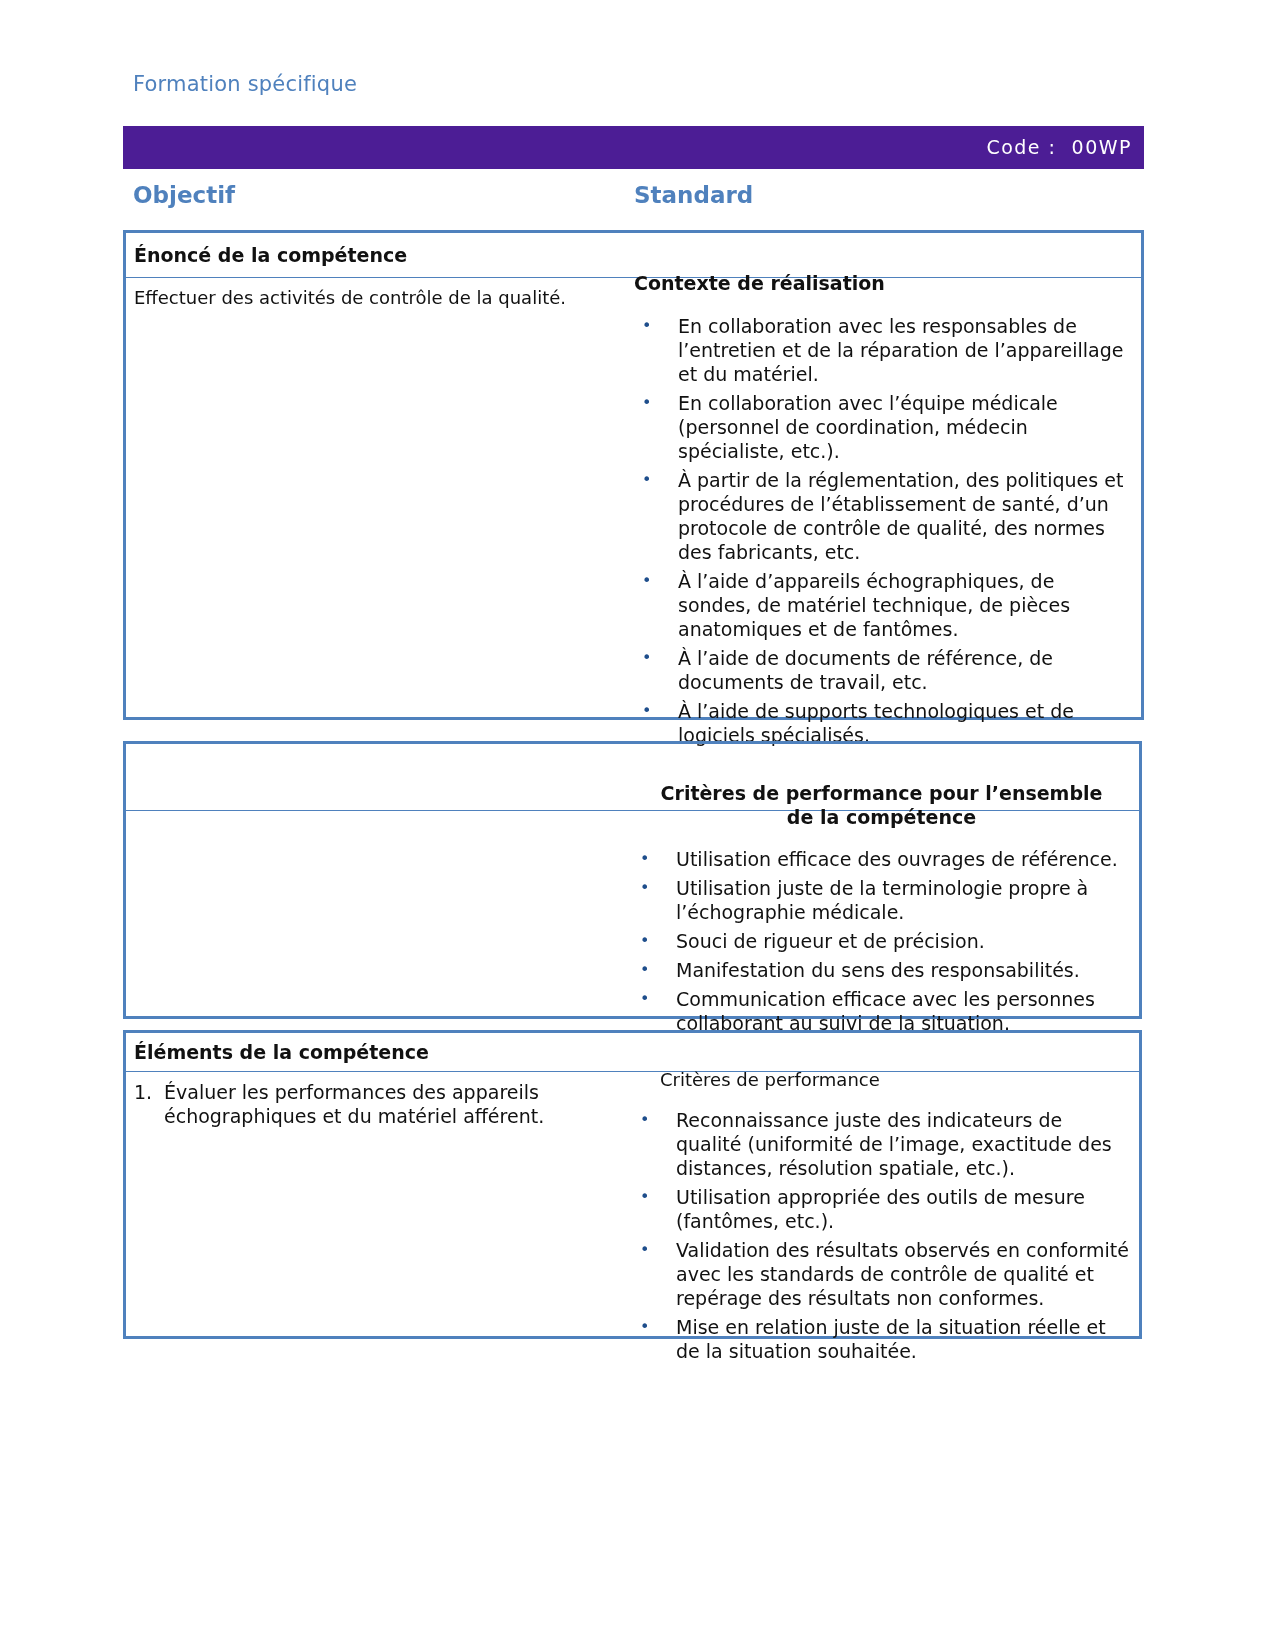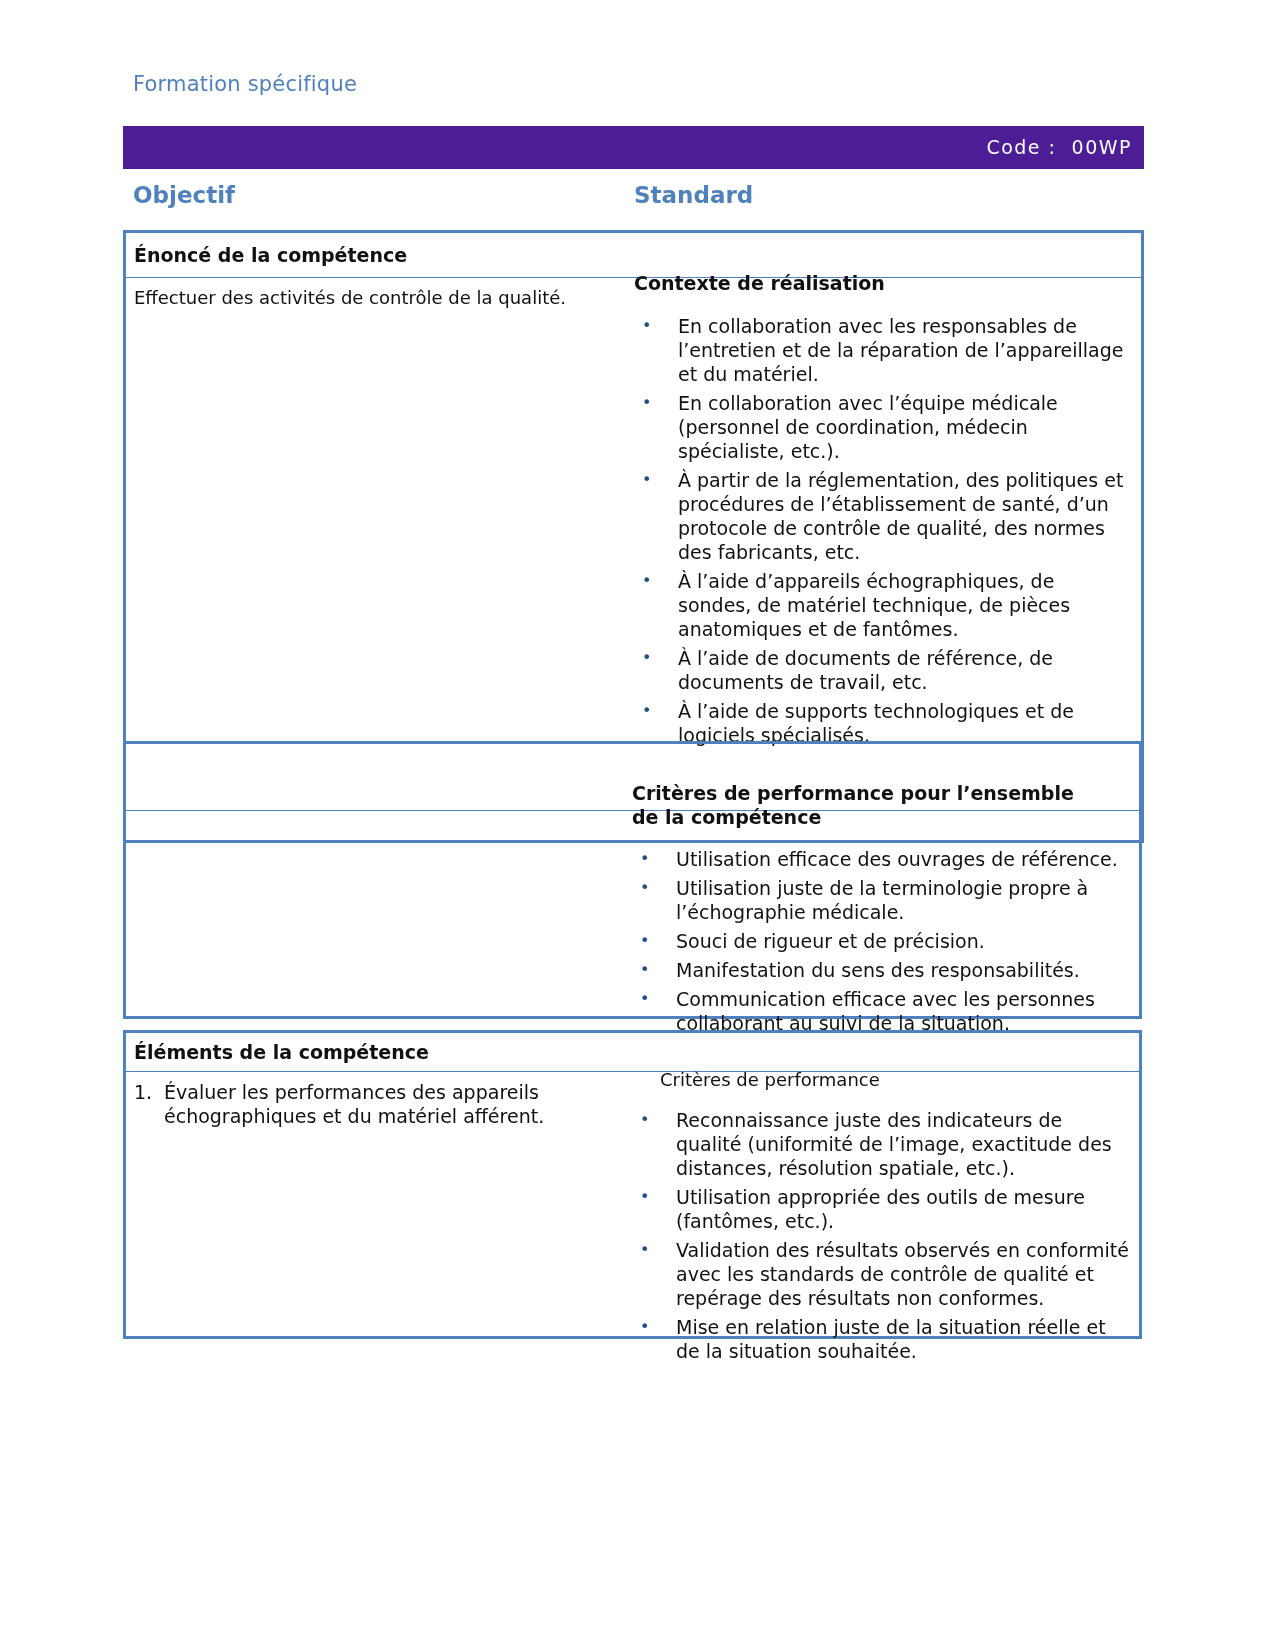--- a/index.html
+++ b/index.html
@@ -28,21 +28,21 @@
 
 <div class="page-title">Formation spécifique</div>
 
 <div class="code-bar">
   <div class="code-text"><span>Code :</span>  <span>00WP</span></div>
 </div>
 
 <div class="sec-head sec-left">Objectif</div>
 <div class="sec-head sec-right">Standard</div>
 
-<div class="tbl" style="top:230px; width:1021px; height:613px;">
+<div class="tbl" style="top:230px; width:1021px; height:490px;">
   <div class="row hdr" style="height:44px;">
     <div class="cell-l" style="padding-top:10px;">
       <span class="hdr-text">Énoncé de la compétence</span>
     </div>
     <div class="cell-r" style="padding-top:10px;">
       <span class="hdr-text">Contexte de réalisation</span>
     </div>
   </div>
   <div class="row" style="padding-top:8px;">
     <div class="cell-l">
@@ -57,21 +57,21 @@
         <li><span class="bullet">•</span><span>À l’aide de documents de référence, de documents de travail, etc.</span></li>
         <li><span class="bullet">•</span><span>À l’aide de supports technologiques et de logiciels spécialisés.</span></li>
       </ul>
     </div>
   </div>
 </div>
 
 <div class="tbl" style="top:741px; width:1019px; height:278px;">
   <div class="row hdr" style="height:66px;">
     <div class="cell-l"></div>
-    <div class="cell-r" style="padding-top:9px; padding-left:6px;">
+    <div class="cell-r" style="padding-top:9px; padding-left:6px;text-align:center;">
       <div class="hdr-text">Critères de performance pour l’ensemble</div>
       <div class="hdr-text">de la compétence</div>
     </div>
   </div>
   <div class="row" style="padding-top:8px;">
     <div class="cell-l"></div>
     <div class="cell-r" style="padding-left:6px;">
       <ul class="bl">
         <li><span class="bullet">•</span><span>Utilisation efficace des ouvrages de référence.</span></li>
         <li><span class="bullet">•</span><span>Utilisation juste de la terminologie propre à l’échographie médicale.</span></li>

